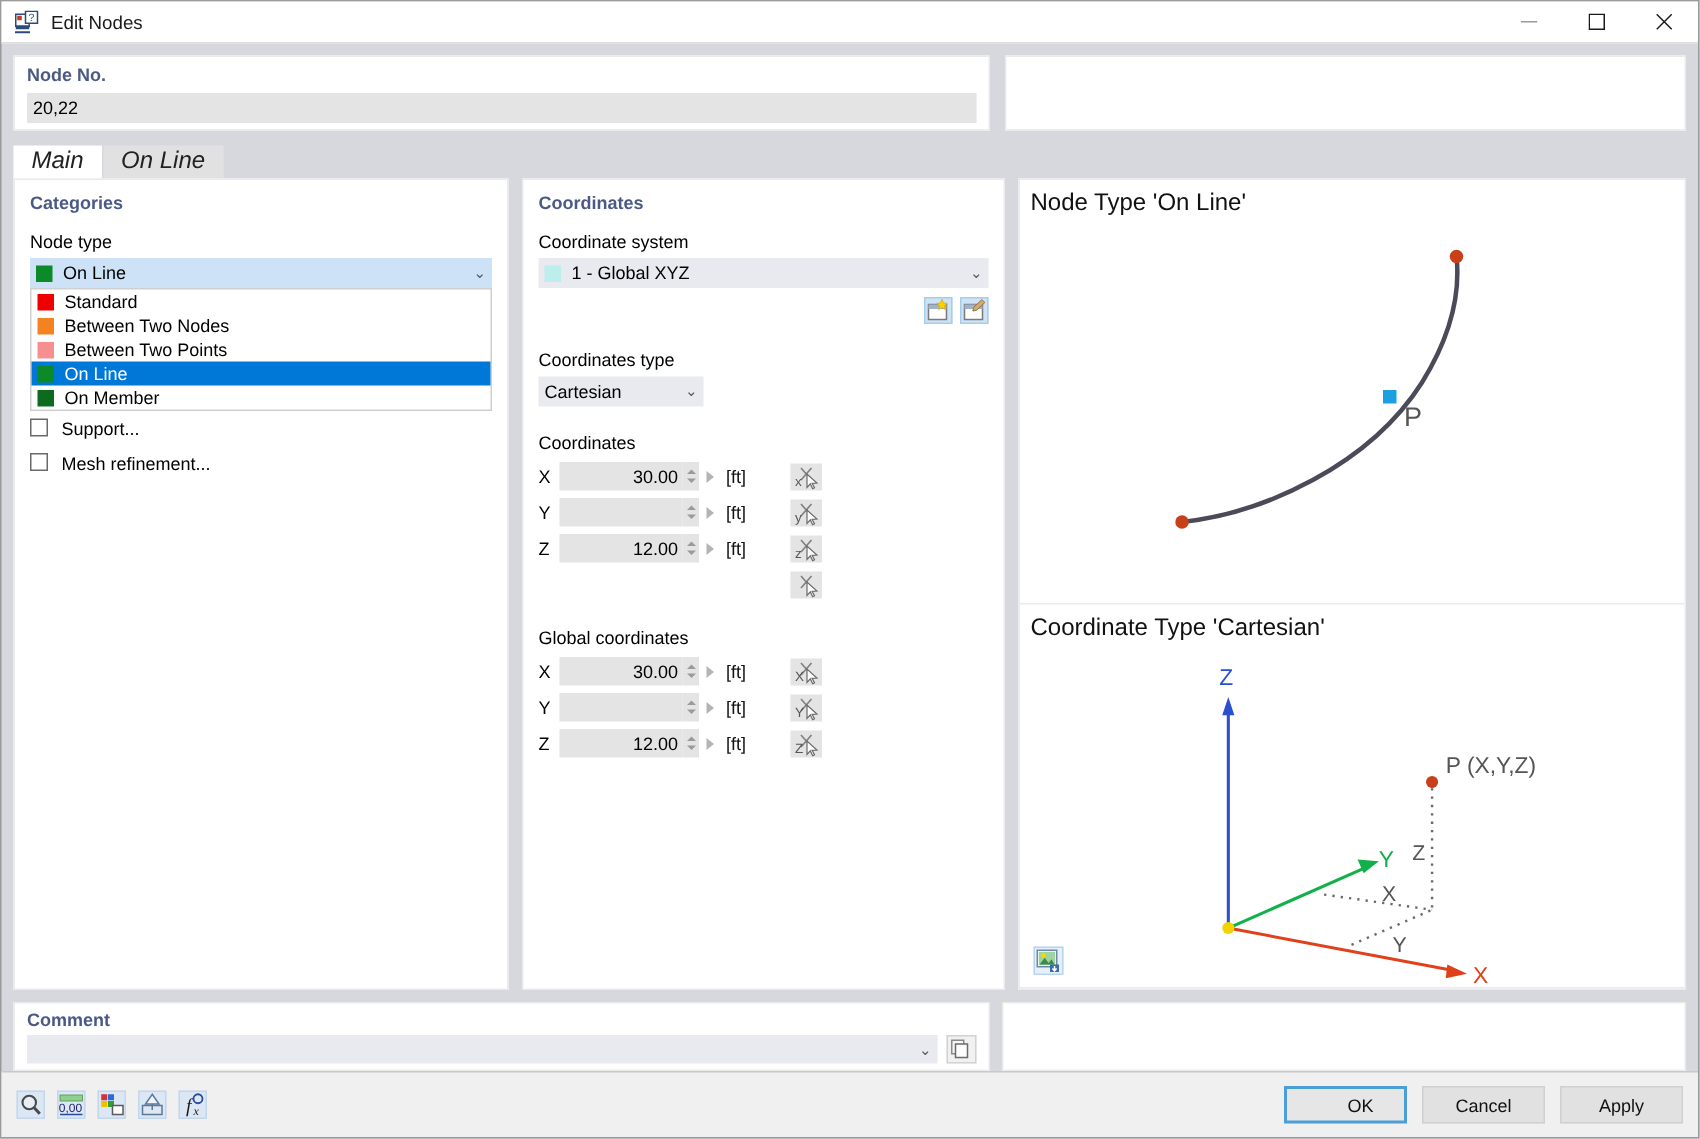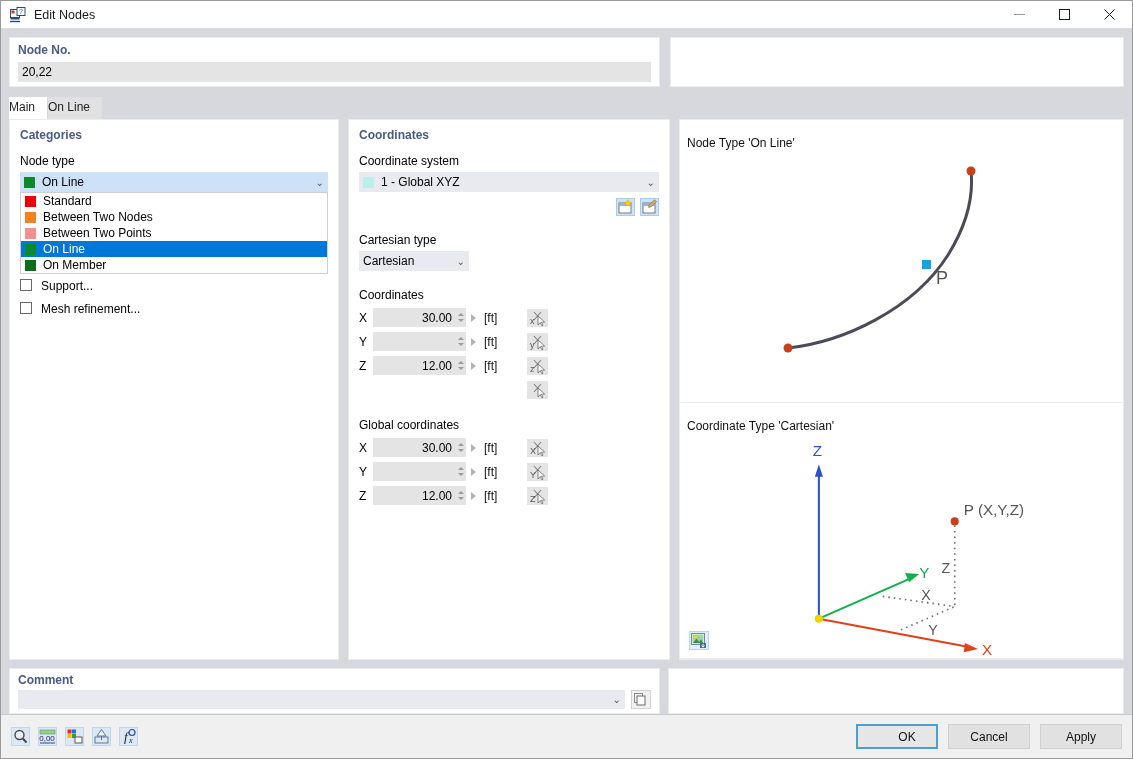--- a/index.html
+++ b/index.html
@@ -47,23 +47,23 @@
   .node-no-label { color:#4a5a84; font-weight:bold; font-size:12px; margin-bottom:5px; }
   .node-no-input {
     background:#e4e4e4; border:none; height:20px;
     display:flex; align-items:center; padding-left:4px;
     font-size:12px; width:100%;
   }
   .top-right-box { flex:1; background:#fff; border:1px solid #ebebeb; }
   
   .tabstrip { display:flex; align-items:flex-end; height:22px; margin-top:10px; }
   .tab {
-    padding:3px 12px 4px 0; font-size:12px;
+    padding:3px 12px 4px 12px; font-size:16px;
     background:#e1e1e1; color:#222; cursor:default;
-    margin-right:1px; line-height:15px;
+    margin-right:1px; line-height:15px;font-style:italic;
   }
   .tab.active { background:#ffffff; }
   
   .panels { display:flex; gap:9px; flex:1; min-height:0; }
   .panel { background:#ffffff; border:1px solid #ebebeb; position:relative; }
   .panel-left { width:330px; padding:8px 10px; }
   .panel-mid { width:322px; padding:8px 10px; }
   .panel-right { flex:1; display:flex; flex-direction:column; padding:0; }
   .sect-title { color:#4a5a84; font-weight:bold; font-size:12px; margin-bottom:12px; }
   .field-label { font-size:12px; color:#000000; margin-bottom:4px; }
@@ -130,21 +130,21 @@
   .pick-btn {
     width:21px; height:18px; background:#e4e4e4; margin-left:21px;
     position:relative; cursor:default;
   }
   .pick-letter {
     position:absolute; left:3px; bottom:1px; font-size:9px; color:#555;
   }
   
   .preview { border-bottom:1px solid #ebebeb; position:relative; }
   .preview-label {
-    position:absolute; left:7px; top:16px; font-size:12px; color:#111;
+    position:absolute; left:7px; top:7px; font-size:16px; color:#111;
   }
   .prev1 { height:283px; }
   .prev2 { flex:1; position:relative; }
   .img-btn {
     position:absolute; left:9px; bottom:8px;
     width:20px; height:19px; background:#e7f0fa;
     border:1px solid #b9d4ee;
   }
   
   .comment-area { display:flex; gap:8px; margin-top:8px; height:46px; }
@@ -304,21 +304,21 @@
           </div>
           <div class="icon-btn">
             <svg width="17" height="16" viewBox="0 0 17 16">
               <rect x="2" y="4" width="12" height="10" fill="#fff" stroke="#7a7a7a"></rect>
               <rect x="2" y="4" width="12" height="3" fill="#9db4cc"></rect>
               <path d="M8 6 L13.5 0.8 L15.6 2.6 L10.2 7.8 L7.6 8.4 Z" fill="#d6a86a" stroke="#8a6a3a" stroke-width="0.6"></path>
             </svg>
           </div>
         </div>
 
-        <div class="field-label" style="margin-top:17px">Cartesian type</div>
+        <div class="field-label" style="margin-top:17px">Coordinates type</div>
         <div class="combo" style="width:110px">
           <span>Cartesian</span>
           <span class="chev">⌄</span>
         </div>
 
         <div class="field-label" style="margin-top:17px;margin-bottom:6px">Coordinates</div>
 
         <div class="coord-row">
           <span class="coord-ax">X</span>
           <span class="spin">30.00</span>

